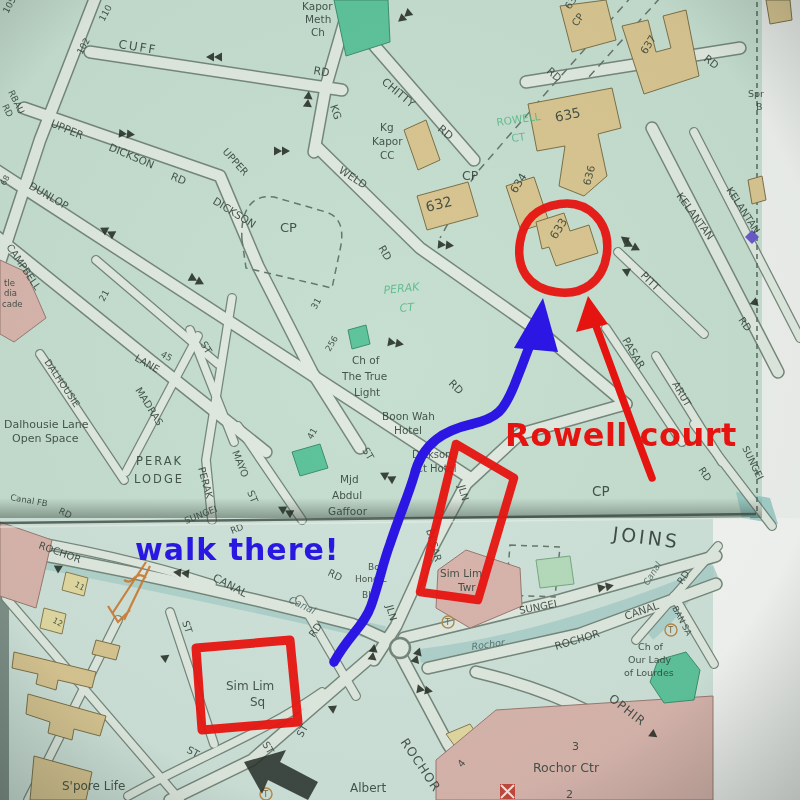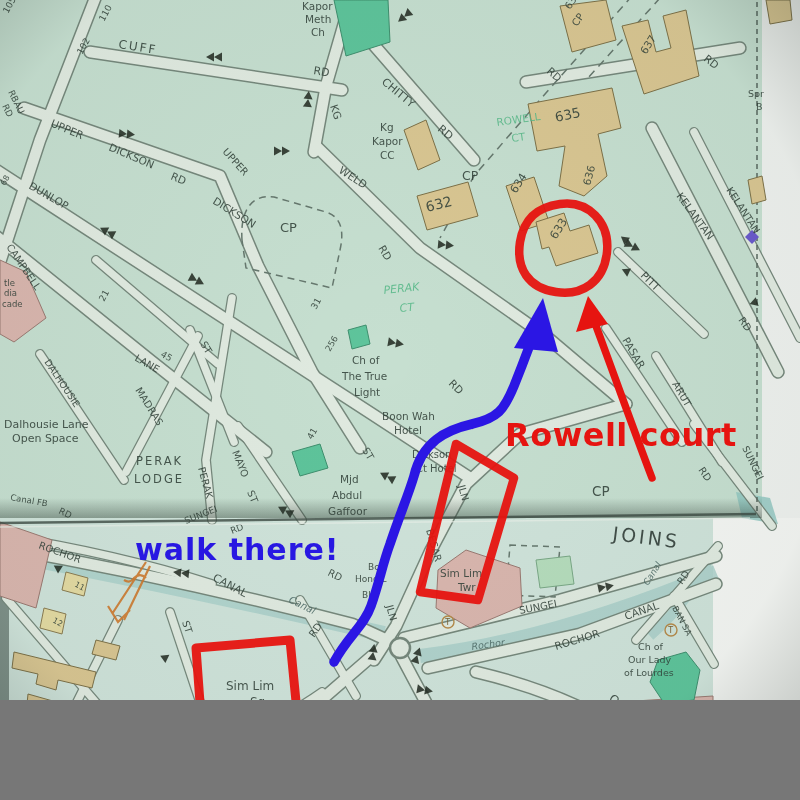--- a/index.html
+++ b/index.html
@@ -1,16 +1,16 @@
 <!DOCTYPE html>
 <html><head>
 <meta charset="utf-8">
 <style>
   html,body{margin:0;padding:0;background:#777;}
-  .stage{width:800px;height:700px;position:relative;overflow:hidden;
+  .stage{width:800px;height:800px;position:relative;overflow:hidden;
          font-family:"DejaVu Sans",sans-serif;}
   svg text{font-family:"DejaVu Sans",sans-serif;}
   #labels-layer text{opacity:.88;}
 </style>
 </head>
 <body>
 
 <div class="stage">
 <svg id="map" width="800" height="800" viewBox="0 0 800 800">
   <defs>

